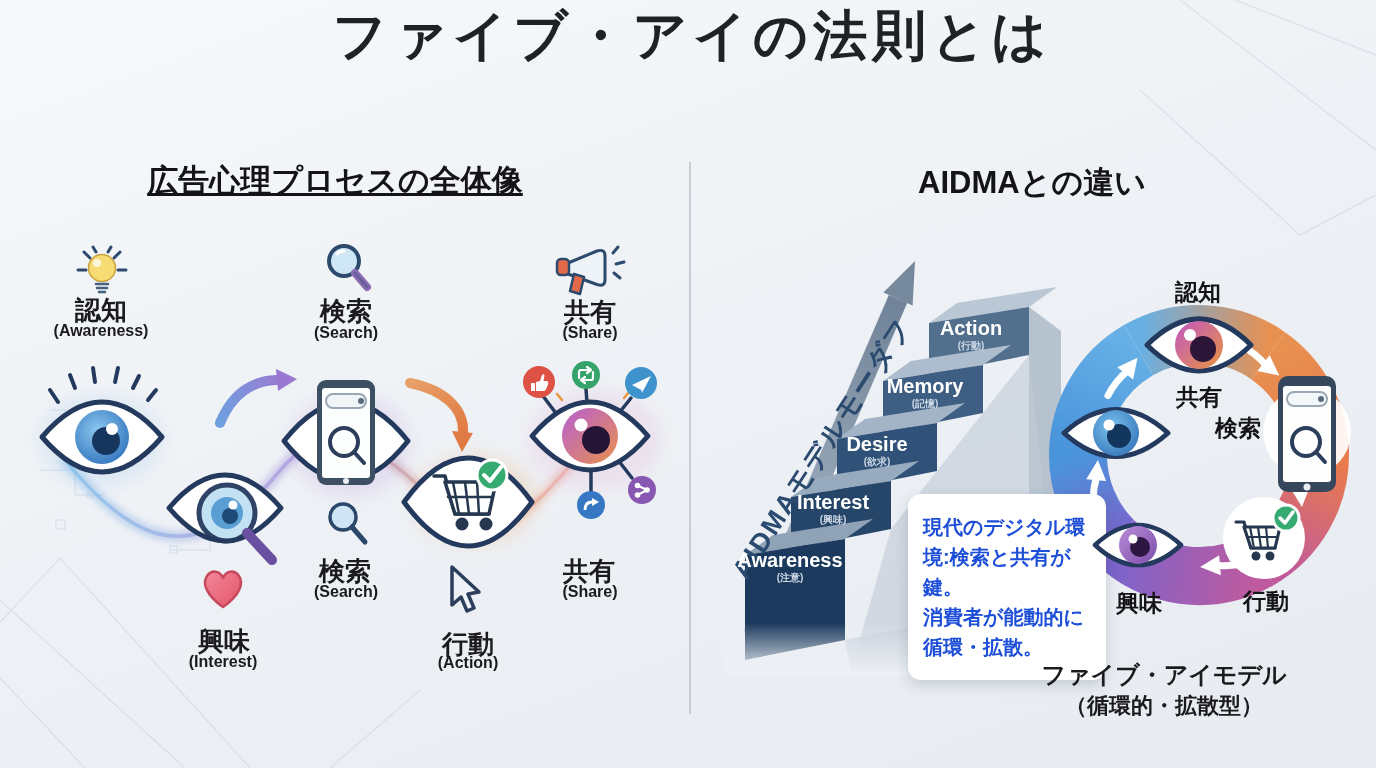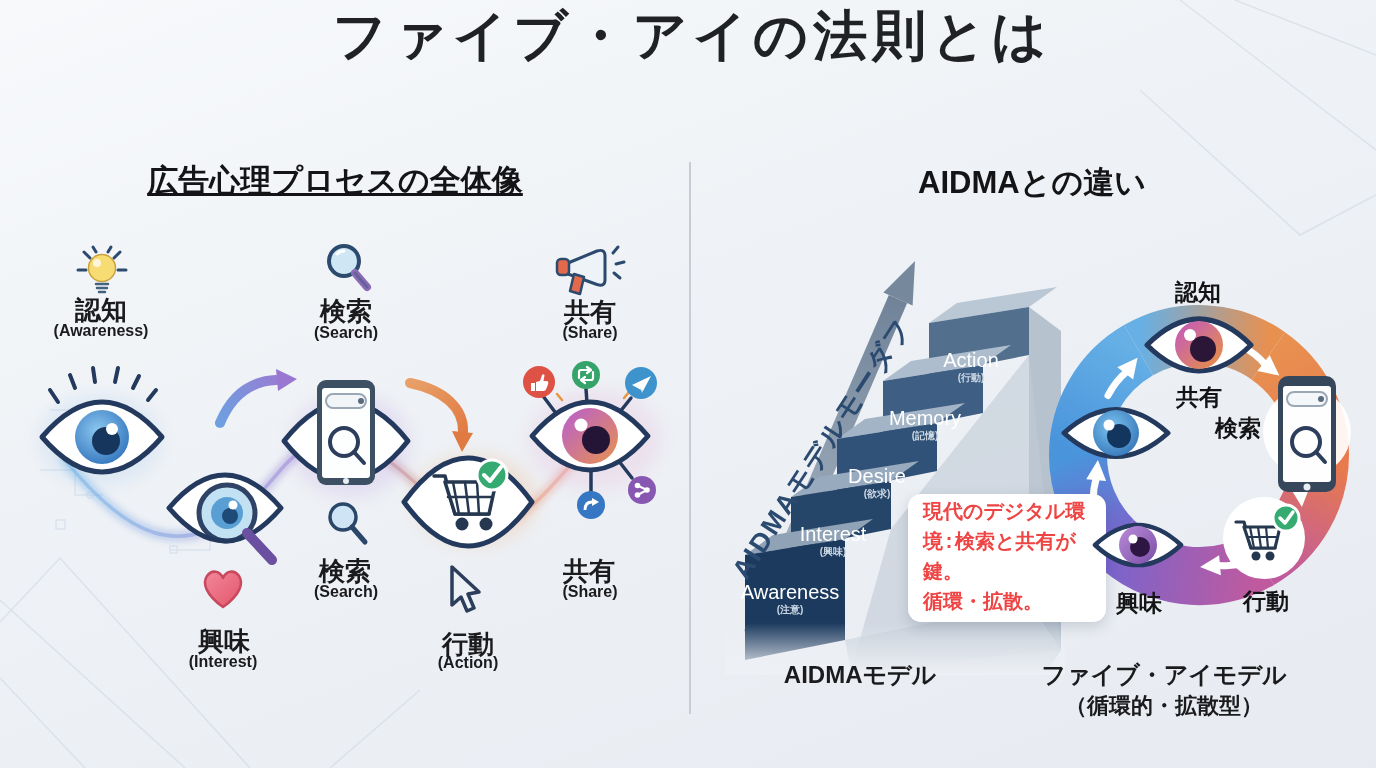--- a/index.html
+++ b/index.html
@@ -6,25 +6,25 @@
   .page{position:relative;width:1376px;height:768px;overflow:hidden;
     background:linear-gradient(160deg,#f7f9fb 0%,#eef1f5 45%,#e7ebf1 100%);
     font-family:"Liberation Sans","DejaVu Sans",sans-serif;color:#1b1b1d;}
   .abs{position:absolute;}
   .ctr{text-align:center;}
   .title{font-family:"Liberation Serif","DejaVu Serif",serif;font-weight:700;
     font-size:54px;letter-spacing:5px;color:#1f2125;}
   .panel-heading{font-size:31px;font-weight:900;color:#141416;}
   .stage-label{font-size:26px;font-weight:900;}
   .stage-sub{font-size:16px;font-weight:800;}
-  .stair-en{font-size:20px;font-weight:400;color:#ffffff;line-height:1.1;margin-top:32px;}
+  .stair-en{font-size:20px;font-weight:700;color:#ffffff;line-height:1.1;}
   .stair-jp{font-size:10px;font-weight:700;color:#ccd7e4;line-height:1.3;}
   .arrow-text{font-size:27px;font-weight:800;color:#2b4a70;letter-spacing:2px;}
   .callout{background:#ffffff;border-radius:13px;box-shadow:0 5px 14px rgba(40,55,80,.18);
-    padding:4px 15px;font-size:20px;font-weight:800;line-height:1.5;color:#ef4444;font-family:Liberation Mono, monospace;}
+    padding:18px 15px;font-size:20px;font-weight:800;line-height:1.5;color:#1d4ed8;}
   .cycle-label{font-size:23px;font-weight:900;color:#141416;}
   .cap1{font-size:24px;font-weight:800;}
   .cap2{font-size:22px;font-weight:800;}
   .divider{width:2px;background:#c8cdd5;}
 </style>
 </head>
 <body>
 
 <div class="page">
 
@@ -390,20 +390,21 @@
         <g transform="translate(178,265) rotate(265)">
             <path d="M0,26 Q-3,10 0,-4" stroke-width="7" fill="none" stroke-linecap="round"></path>
             <polygon points="-10,-2 10,-2 0,-22" stroke="none"></polygon>
           </g>
       </g>
     </svg>
 
     <div class="abs callout" style="left:908px;top:494px;width:168px;z-index:3;">
       <div>現代のデジタル環</div>
       <div>境:検索と共有が鍵。</div>
+      <div>消費者が能動的に</div>
       <div>循環・拡散。</div>
     </div>
 
     <svg class="abs" style="left:1142px;top:305px;z-index:4" width="114" height="74" viewBox="0 0 114 74">
       <defs>
           <linearGradient id="irisA" x1="0" y1="0" x2="1" y2="1">
         <stop offset="0" stop-color="#c257c4"></stop>
             <stop offset="1" stop-color="#e8933f"></stop>
           </linearGradient>
         </defs>
@@ -461,21 +462,20 @@
       </g>
     </svg>
 
     <div class="abs ctr cycle-label" style="left:1148px;top:277px;width:100px;z-index:5;">認知</div>
     <div class="abs ctr cycle-label" style="left:1149px;top:382px;width:100px;z-index:5;">共有</div>
     <div class="abs ctr cycle-label" style="left:1188px;top:413px;width:100px;z-index:5;">検索</div>
     <div class="abs ctr cycle-label" style="left:1089px;top:588px;width:100px;z-index:5;">興味</div>
     <div class="abs ctr cycle-label" style="left:1216px;top:586px;width:100px;z-index:5;">行動</div>
 
     <div class="abs ctr" style="left:720px;top:659px;width:280px;z-index:5;">
-      <div class="cap1">AIDMAモデル</div>
     </div>
     <div class="abs ctr" style="left:1024px;top:659px;width:280px;z-index:5;font-family:Liberation Serif, serif;">
       <div class="cap1">ファイブ・アイモデル</div>
       <div class="cap2">（循環的・拡散型）</div>
     </div>
   </div>
 
 </div>
 
 </body></html>

